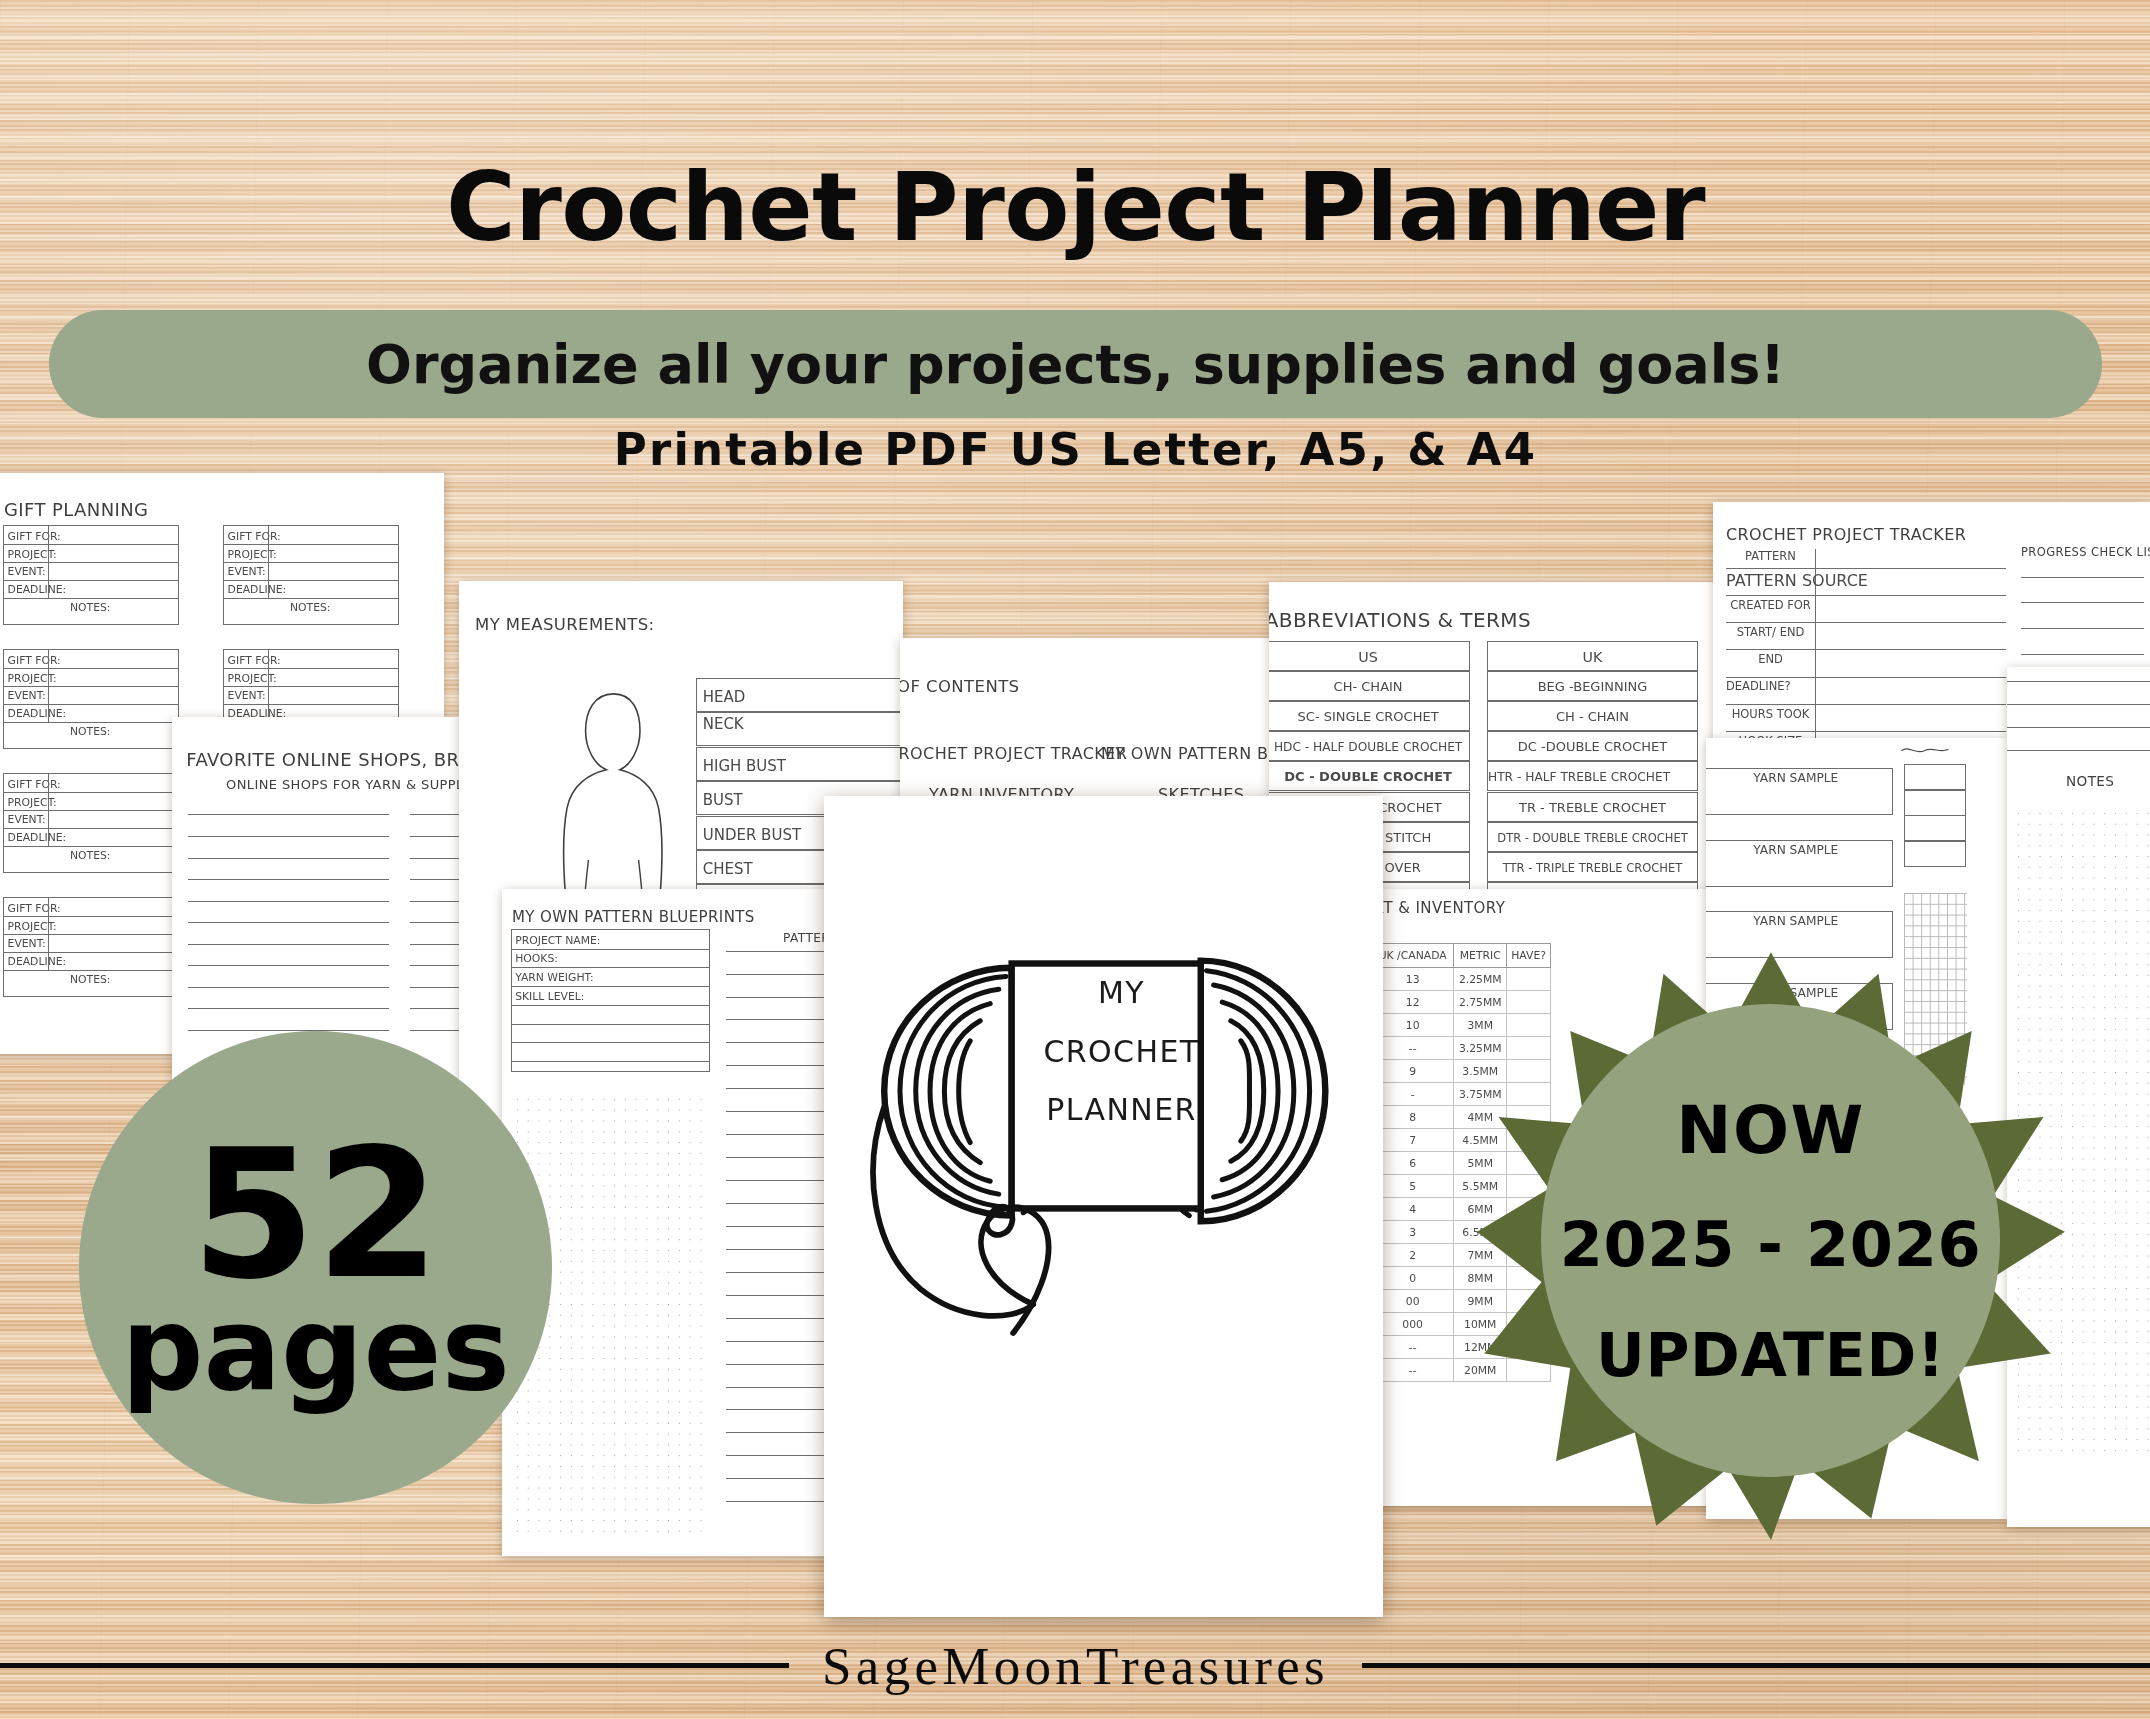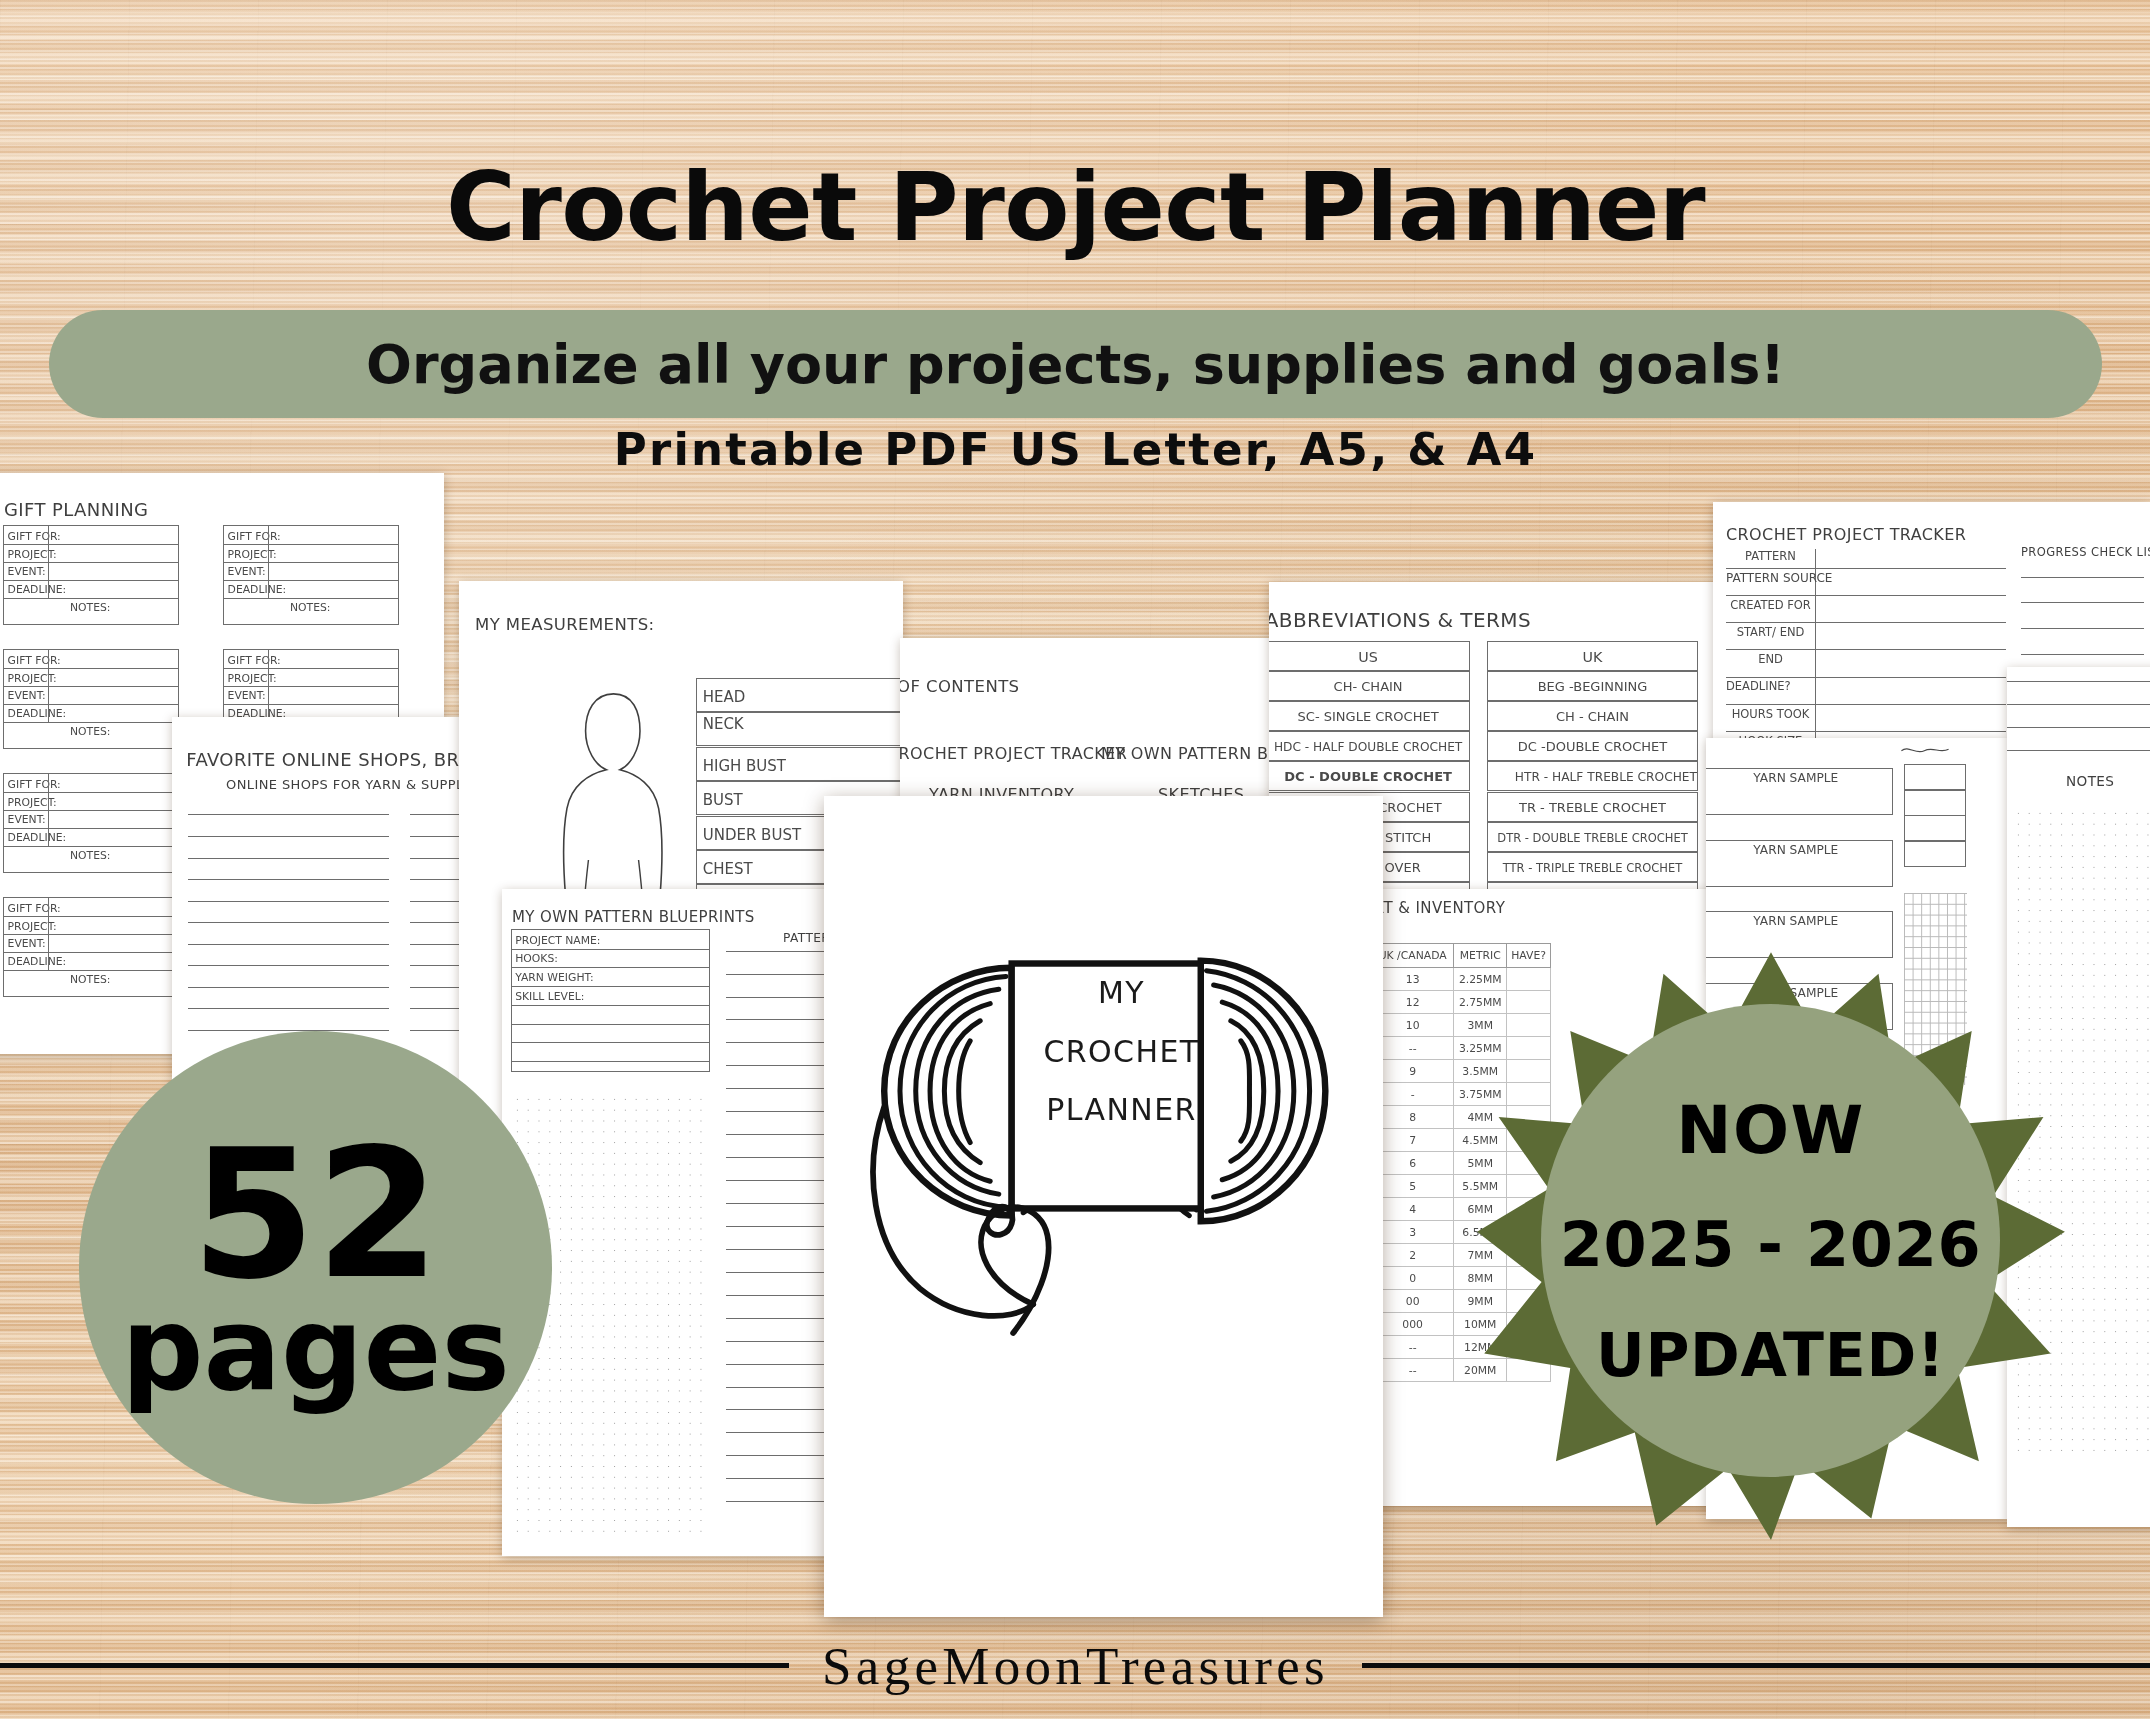--- a/index.html
+++ b/index.html
@@ -351,21 +351,21 @@
 
   <div style="position:absolute;left:218px;top:59px;width:211px;">
     <div class="bx" style="left:0;top:0;width:211px;height:30px;text-align:center;">
       <span class="lbl" style="font-size:14.3px;line-height:30px;">UK</span></div>
     <div class="bx" style="left:0;top:30px;width:211px;height:30px;text-align:center;">
       <span class="lbl" style="font-size:13px;line-height:30px;">BEG -BEGINNING</span></div>
     <div class="bx" style="left:0;top:60px;width:211px;height:30px;text-align:center;">
       <span class="lbl" style="font-size:13px;line-height:30px;">CH - CHAIN</span></div>
     <div class="bx" style="left:0;top:90px;width:211px;height:30px;text-align:center;">
       <span class="lbl" style="font-size:13px;line-height:30px;">DC -DOUBLE CROCHET</span></div>
-    <div class="bx" style="left:0;top:120px;width:211px;height:30px;text-align:right;">
+    <div class="bx" style="left:0;top:120px;width:211px;height:30px;text-align:left;">
       <span class="lbl" style="font-size:12.2px;line-height:30px;">HTR - HALF TREBLE CROCHET</span></div>
     <div class="bx" style="left:0;top:151px;width:211px;height:30px;text-align:center;">
       <span class="lbl" style="font-size:13px;line-height:30px;">TR - TREBLE CROCHET</span></div>
     <div class="bx" style="left:0;top:181px;width:211px;height:30px;text-align:center;">
       <span class="lbl" style="font-size:11.5px;line-height:30px;">DTR - DOUBLE TREBLE CROCHET</span></div>
     <div class="bx" style="left:0;top:211px;width:211px;height:30px;text-align:center;">
       <span class="lbl" style="font-size:11.5px;line-height:30px;">TTR - TRIPLE TREBLE CROCHET</span></div>
     <div class="bx" style="left:0;top:241px;width:211px;height:30px;text-align:center;">
       <span class="lbl" style="font-size:13px;line-height:30px;">SS-SLIP STITCH</span></div>
   </div>
@@ -495,21 +495,21 @@
       </tbody>
   </table>
 </div>
 
 <div class="sheet" style="left:1713px;top:502px;width:437px;height:473px;">
   <div class="ptitle" style="position:absolute;left:13px;top:23px;font-size:16px;">CROCHET PROJECT TRACKER</div>
   <div style="position:absolute;left:13px;top:47px;width:280px;">
     <div class="vl" style="left:89px;top:0;height:272px;"></div>
     <div style="position:absolute;left:0;top:0;width:89px;text-align:center;"><span class="lbl" style="font-size:11.5px;">PATTERN</span></div>
     <div class="hl" style="left:0;width:280px;top:18.6px;"></div>
-    <div style="position:absolute;left:0;top:21.5px;width:89px;text-align:center;"><span class="lbl" style="font-size:12px;">PATTERN SOURCE</span></div>
+    <div style="position:absolute;left:0;top:21.5px;width:89px;text-align:center;"><span class="lbl" style="font-size:16px;">PATTERN SOURCE</span></div>
     <div class="hl" style="left:0;width:280px;top:46px;"></div>
     <div style="position:absolute;left:0;top:49px;width:89px;text-align:center;"><span class="lbl" style="font-size:11.5px;">CREATED FOR</span></div>
     <div class="hl" style="left:0;width:280px;top:73px;"></div>
     <div style="position:absolute;left:0;top:76px;width:89px;text-align:center;"><span class="lbl" style="font-size:11.5px;">START/ END</span></div>
     <div class="hl" style="left:0;width:280px;top:100px;"></div>
     <div style="position:absolute;left:0;top:103px;width:89px;text-align:center;"><span class="lbl" style="font-size:11.5px;">END</span></div>
     <div class="hl" style="left:0;width:280px;top:128px;"></div>
     <div style="position:absolute;left:0;top:130px;width:89px;text-align:left;"><span class="lbl" style="font-size:11.5px;">DEADLINE?</span></div>
     <div class="hl" style="left:0;width:280px;top:155px;"></div>
     <div style="position:absolute;left:0;top:158px;width:89px;text-align:center;"><span class="lbl" style="font-size:11.5px;">HOURS TOOK</span></div>

